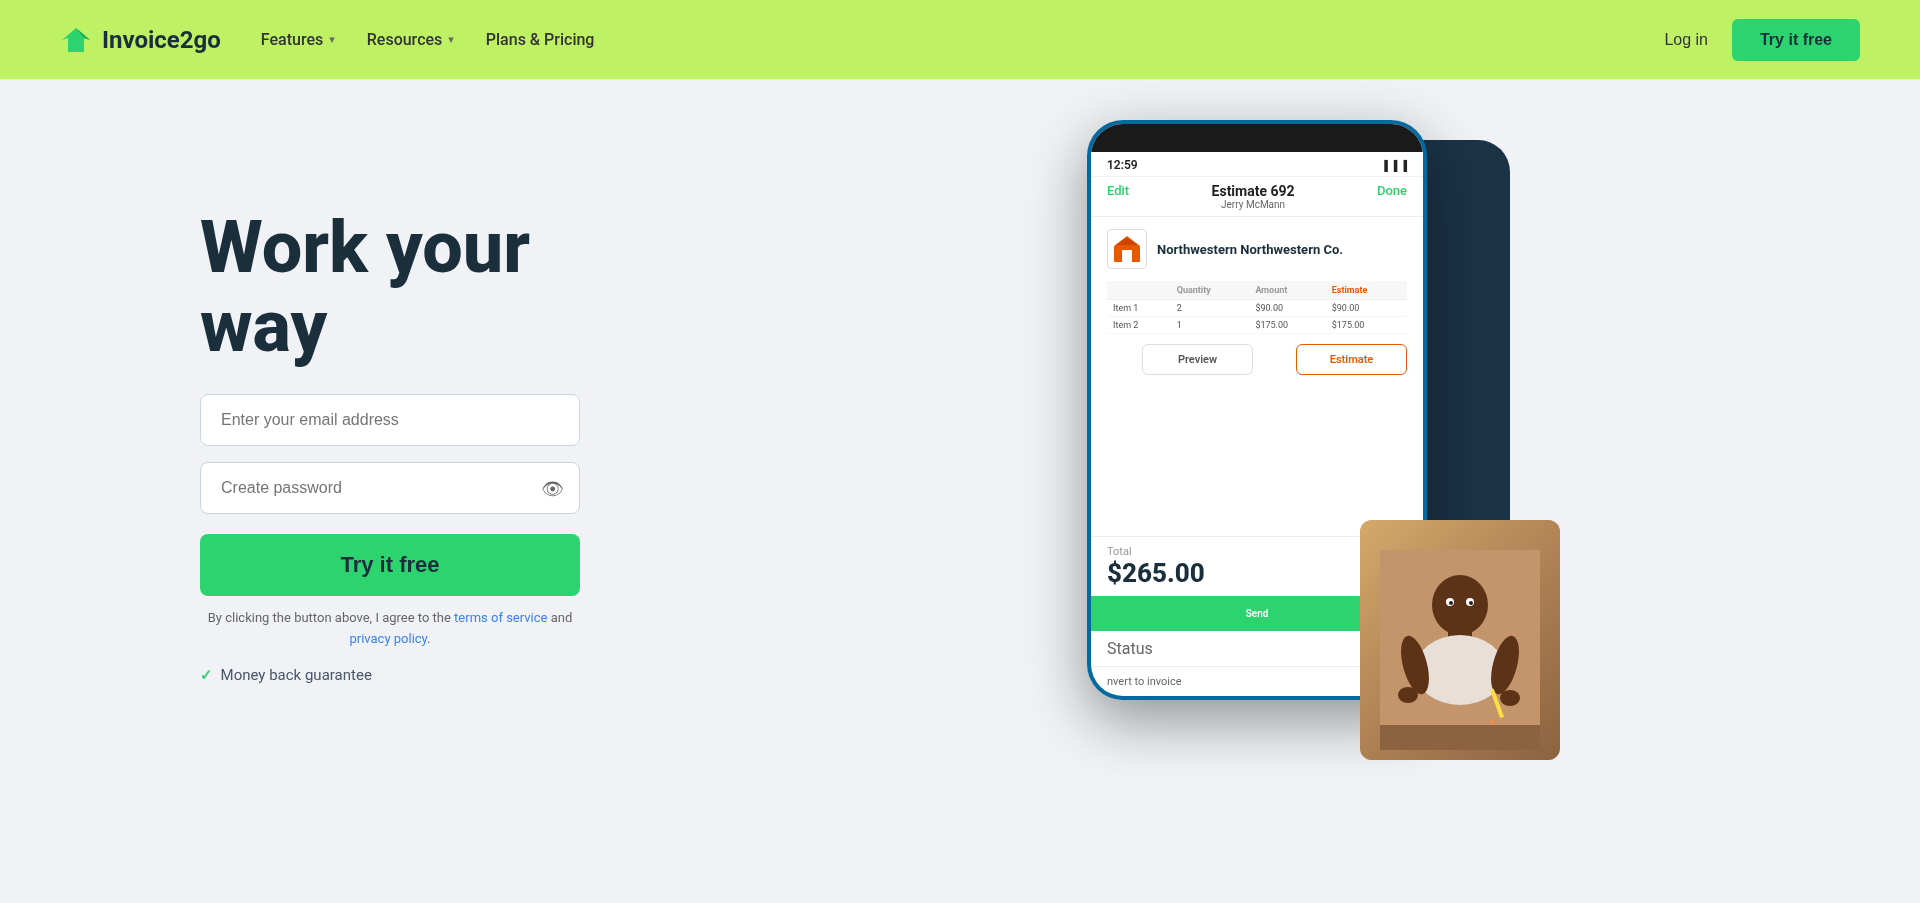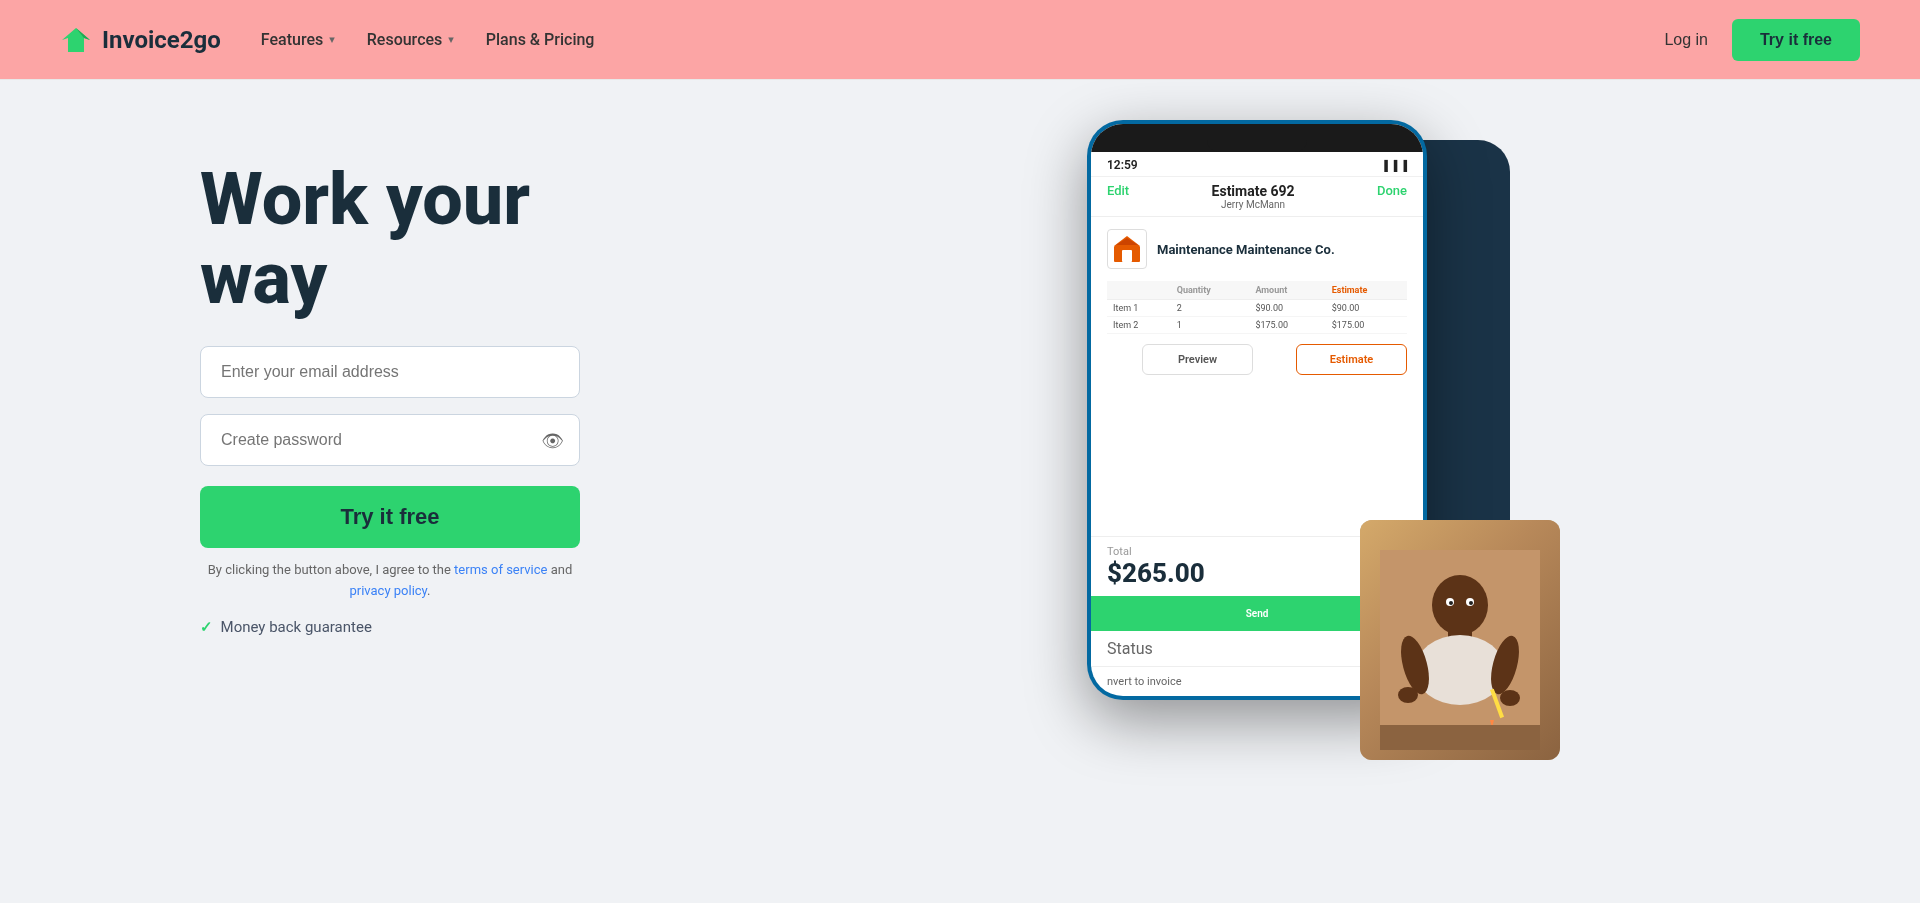--- a/index.html
+++ b/index.html
@@ -1,20 +1,20 @@
 <!DOCTYPE html>
 <html><head>
   <meta charset="utf-8">
   <style>
     * { margin: 0; padding: 0; box-sizing: border-box; }
     body { font-family: -apple-system, BlinkMacSystemFont, 'Segoe UI', Roboto, sans-serif; background: #f0f2f5; min-height: 903px; }
 
     
     .header {
-      background: #fca5a5;
+      background: #bef264;
       height: 80px;
       display: flex;
       align-items: center;
       justify-content: space-between;
       padding: 0 60px;
       border-bottom: 1px solid #e8e8e8;
       position: relative;
       z-index: 10;
     }
     .header-left {
@@ -87,20 +87,21 @@
       background: #f0f2f5;
     }
 
     
     .left-content {
       flex: 0 0 680px;
       padding: 80px 60px 60px 200px;
       display: flex;
       flex-direction: column;
       justify-content: flex-start;
+      margin-top: 48px;
     }
     .hero-title {
       font-size: 72px;
       font-weight: 800;
       color: #1a2e3b;
       line-height: 1.1;
       margin-bottom: 28px;
     }
     .hero-subtitle {
       font-size: 18px;
@@ -472,21 +473,21 @@
           <div class="phone-body">
             <div class="invoice-company">
               <div class="company-logo">
                 <svg width="30" height="30" viewBox="0 0 30 30">
                   <rect x="2" y="12" width="26" height="16" fill="#e55a00" rx="1"></rect>
                   <polygon points="15,2 28,12 2,12" fill="#e55a00"></polygon>
                   <rect x="10" y="16" width="10" height="12" fill="#fff" rx="1"></rect>
                   <polygon points="15,4 26,11 4,11" fill="#cc4400"></polygon>
                 </svg>
               </div>
-              <span class="company-name">Maintenance Maintenance Co.</span>
+              <span class="company-name">Northwestern Northwestern Co.</span>
             </div>
 
             <table class="invoice-table">
               <thead>
                 <tr>
                   <th></th>
                   <th>Quantity</th>
                   <th>Amount</th>
                   <th class="estimate-col">Estimate</th>
                 </tr>

